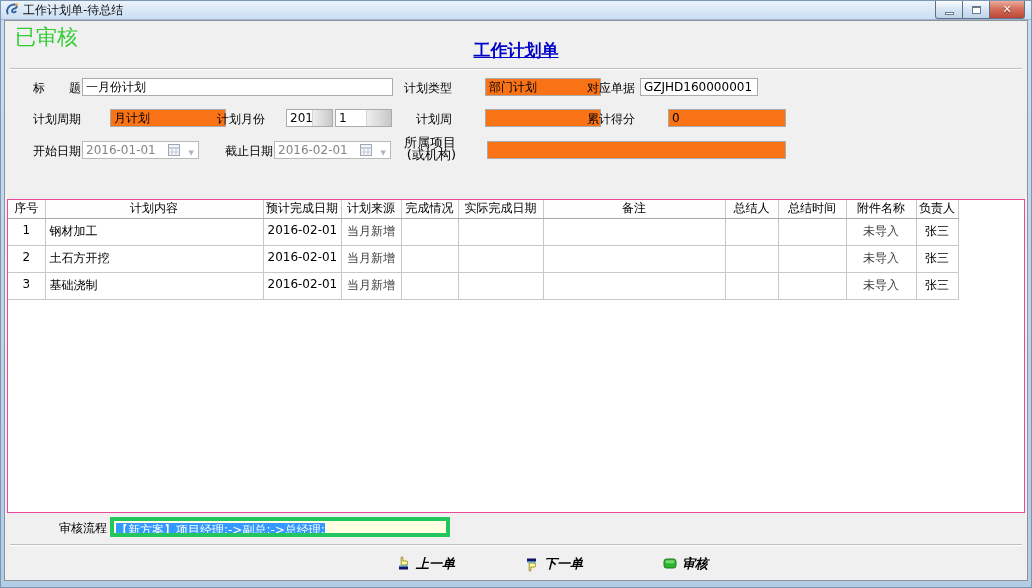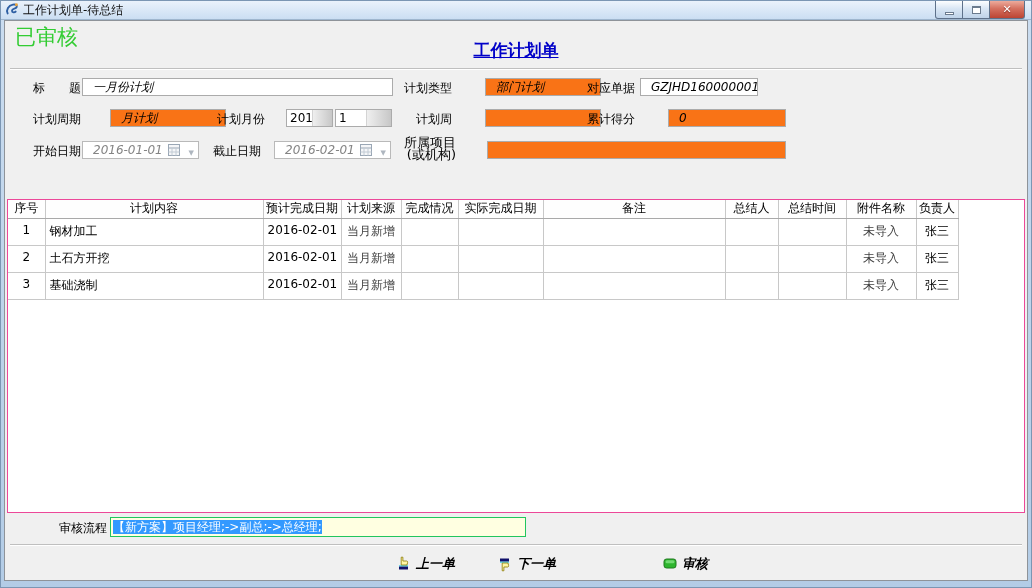--- a/index.html
+++ b/index.html
@@ -33,21 +33,21 @@
   .status { position:absolute; left:10px; top:2px; font-size:21px; color:#33CC33; }
   .page-title { position:absolute; left:0; right:0; top:18px; text-align:center;
                 font-size:17px; font-weight:bold; color:#0000C8; text-decoration:underline; }
   .hr { position:absolute; left:5px; right:5px; height:2px;
         border-top:1px solid #BFBFBF; border-bottom:1px solid #FFFFFF; }
   .hr1 { top:47px; } .hr2 { top:523px; }
 
   
   .lbl { position:absolute; height:16px; line-height:16px; text-align:right; white-space:nowrap; }
   .fld { position:absolute; height:18px; line-height:16px; border:1px solid #ABABAB;
-         background:#fff; padding:0 10px; overflow:hidden; white-space:nowrap;font-style:italic; }
+         background:#fff; padding:0 3px; overflow:hidden; white-space:nowrap; }
   .fld.yellow { background:#f97316;margin-left:28px; }
   .fld.date { color:#848484; border-color:#B9B9B9; padding-right:36px; }
   .cal-icon { position:absolute; right:18px; top:2px; }
   .dd-arrow { position:absolute; right:4px; top:3px; font-size:7px; color:#AEB6BF; }
   .spin { position:absolute; height:18px; line-height:16px; border:1px solid #ABABAB;
           background:#fff; padding:0 3px; overflow:hidden; }
   .spin-grad { position:absolute; right:0; top:0; bottom:0; width:45%;
                background:linear-gradient(90deg,#EFEFEF,#C7C7C7); border-left:1px solid #D4D4D4; }
   .two-line { position:absolute; font-size:13px; line-height:12px; text-align:right; }
 
@@ -57,28 +57,28 @@
   table { border-collapse:collapse; table-layout:fixed; width:950px; font-size:12px; }
   th { height:18px; font-weight:normal; background:#FEFEFE; border-right:1px solid #C8C8C8;
        border-bottom:1px solid #A9A9A9; padding:0 2px; white-space:nowrap; overflow:hidden; text-align:center; }
   td { height:27px; border-right:1px solid #C8C8C8; border-bottom:1px solid #C8C8C8;
        vertical-align:top; padding:4px 4px 0; white-space:nowrap; overflow:hidden; }
   td.c { text-align:center; }
   .link { color:#404040; cursor:pointer; }
 
   
   .flow-lbl { position:absolute; left:50px; top:499px; width:52px; text-align:right; }
-  .flow { position:absolute; left:105px; top:496px; width:416px; height:20px;
-          background:#FFFFE1; border:1px solid #22c55e; line-height:18px; padding:0 2px;
+  .flow { position:absolute; left:105px; top:496px; width:340px; height:20px;
+          background:#FFFFE1; border:4px solid #22c55e; line-height:18px; padding:0 2px;
           overflow:hidden; white-space:nowrap; }
   .flow .sel { background:#3399FF; color:#fff; }
 
   .toolbtn { position:absolute; top:530px; height:22px; display:flex; align-items:flex-end;
              gap:5px; font-weight:bold; font-size:13px; cursor:default;font-style:italic; }
-  .tb-prev { left:392px; } .tb-next { left:493px; } .tb-audit { left:658px; }
+  .tb-prev { left:392px; } .tb-next { left:520px; } .tb-audit { left:658px; }
 </style>
 </head>
 <body>
 
 <div class="win">
 
   <div class="titlebar">
     <span>
       <svg width="14" height="14" viewBox="0 0 16 16">
         <path d="M3 13 C1 9 4 4 9 3 C12.5 2.4 14.2 4 13.2 6 C12.2 8 8 7.2 8 10 C8 12.2 11 12.3 12.2 11" fill="none" stroke="#2E5FA3" stroke-width="2.2" stroke-linecap="round"></path>
@@ -133,21 +133,21 @@
       <span class="cal-icon"><svg width="12" height="12" viewBox="0 0 12 12">
             <rect x="0.5" y="0.5" width="11" height="11" fill="#F5F6F8" stroke="#9AA7B5"></rect>
             <line x1="0.5" y1="4" x2="11.5" y2="4" stroke="#9AA7B5"></line>
             <line x1="4" y1="4" x2="4" y2="11.5" stroke="#C2CBD4"></line>
             <line x1="8" y1="4" x2="8" y2="11.5" stroke="#C2CBD4"></line>
             <line x1="0.5" y1="8" x2="11.5" y2="8" stroke="#C2CBD4"></line>
           </svg></span>
       <span class="dd-arrow">▼</span>
     </div>
 
-    <div class="lbl" style="left:204px;top:122px;width:52px">截止日期</div>
+    <div class="lbl" style="left:216px;top:122px;width:52px">截止日期</div>
     <div class="fld date" style="left:269px;top:120px;width:117px">
       <span>2016-02-01</span>
       <span class="cal-icon"><svg width="12" height="12" viewBox="0 0 12 12">
             <rect x="0.5" y="0.5" width="11" height="11" fill="#F5F6F8" stroke="#9AA7B5"></rect>
             <line x1="0.5" y1="4" x2="11.5" y2="4" stroke="#9AA7B5"></line>
             <line x1="4" y1="4" x2="4" y2="11.5" stroke="#C2CBD4"></line>
             <line x1="8" y1="4" x2="8" y2="11.5" stroke="#C2CBD4"></line>
             <line x1="0.5" y1="8" x2="11.5" y2="8" stroke="#C2CBD4"></line>
           </svg></span>
       <span class="dd-arrow">▼</span>

